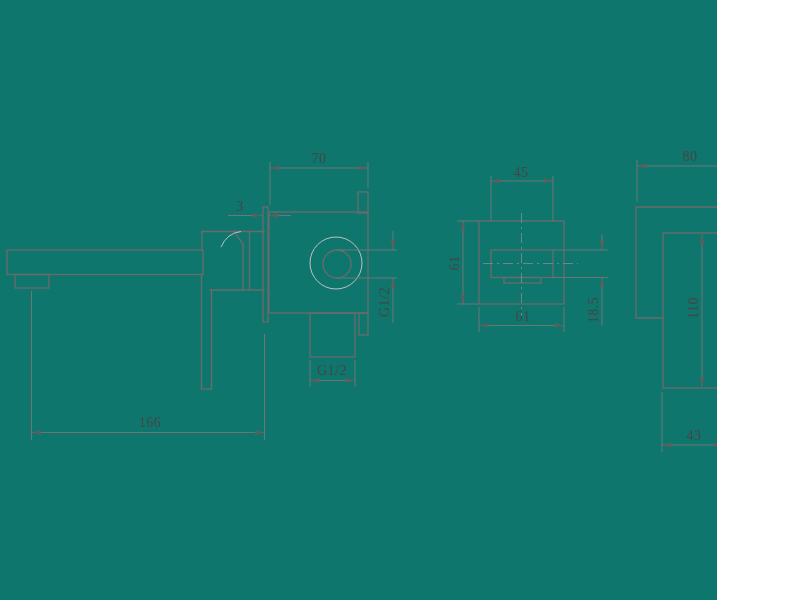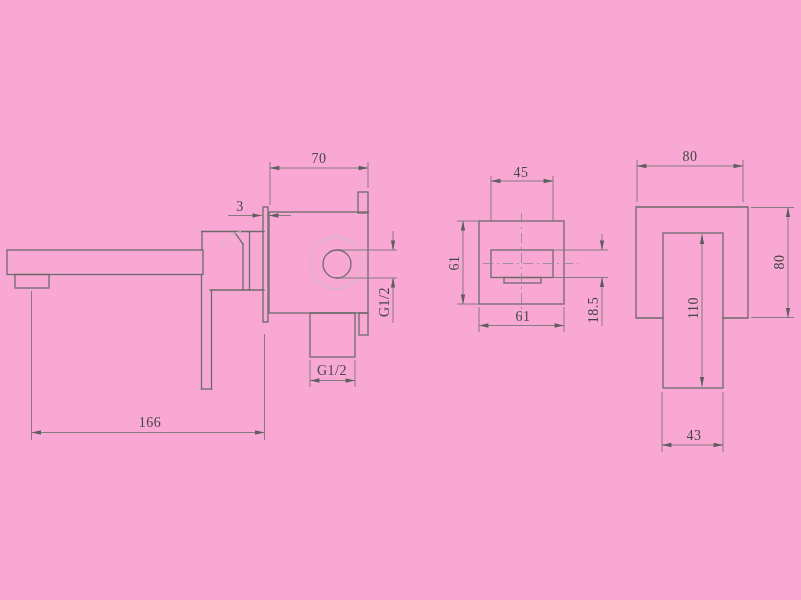--- a/index.html
+++ b/index.html
@@ -1,16 +1,16 @@
 <!DOCTYPE html>
 <html><head>
 <meta charset="utf-8">
 <style>
   html,body{margin:0;padding:0;background:#ffffff;}
-  .canvas{position:relative;width:801px;height:600px;background:#f9a8d4;overflow:hidden;}
+  .canvas{position:relative;width:717px;height:600px;background:#0f766e;overflow:hidden;}
   svg{display:block;}
   .ol{stroke:#6b6b6b;stroke-width:1.3;fill:none;stroke-linecap:square;}
   .ll{stroke:#c0c0c0;stroke-width:1;fill:none;}
   .dl{stroke:#767676;stroke-width:0.9;fill:none;}
   .cl{stroke:#8a8a8a;stroke-width:0.8;fill:none;stroke-dasharray:10 4 2 4;}
   text{font-family:"Liberation Serif", serif;font-size:14px;fill:#454545;letter-spacing:0.5px;}
   #arr path{fill:#5e5e5e;}
 </style>
 </head>
 <body>

